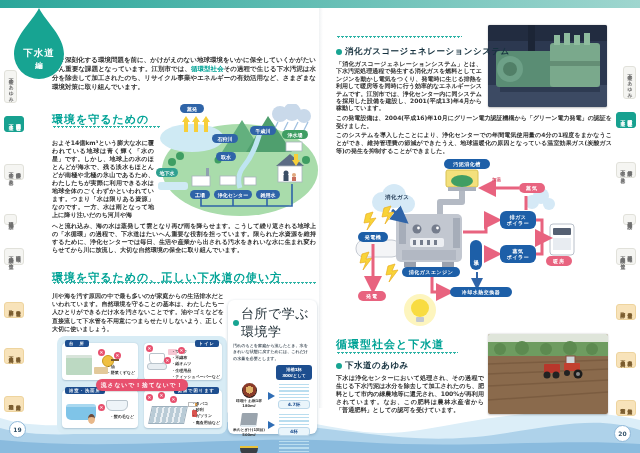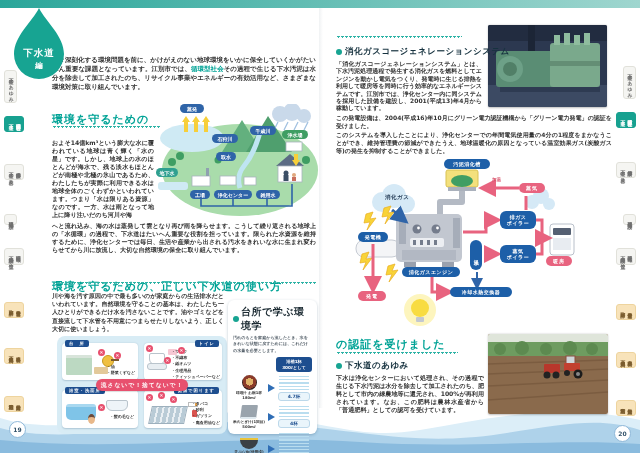--- a/index.html
+++ b/index.html
@@ -54,21 +54,21 @@
   .tub{position:absolute;left:4px;top:14px;width:30px;height:13px;background:#7fc4e8;border-radius:3px 3px 5px 5px;border-top:3px solid #a8d8f0;}
   .basin{position:absolute;left:44px;top:10px;width:20px;height:9px;background:#eef4f8;border:1px solid #b9c4cc;border-radius:2px 2px 6px 6px;}
   .person{position:absolute;left:26px;top:24px;width:7px;height:7px;border-radius:50%;background:#e8b88a;border-top:3px solid #6b4a3a;}
   .grate{position:absolute;left:6px;top:16px;width:34px;height:16px;background:repeating-linear-gradient(90deg,#b9cbd6 0 4px,#e9eff3 4px 6px);border:1px solid #9db0bd;transform:skewX(-12deg);}
   .cig{position:absolute;left:44px;top:12px;width:8px;height:3px;background:linear-gradient(to right,#fff 70%,#e2a04a 70%);border:0.5px solid #bbb;}
   .can{position:absolute;left:48px;top:20px;width:5px;height:7px;background:#d9534f;border-radius:1px;}
   
   .kcard{left:228px;top:300px;width:89px;height:134px;background:#fff;border-radius:6px;
     box-shadow:0 1px 3px rgba(40,80,110,.3);padding:5px 5px 2px;box-sizing:border-box;z-index:2;}
   .ktitle{display:flex;align-items:center;gap:2px;}
-  .ktitle .t{font-size:10px;font-weight:bold;color:#1c2b33;letter-spacing:0.5px;}
+  .ktitle .t{font-size:13px;font-weight:normal;color:#1c2b33;letter-spacing:0.5px;}
   .kintro{font-size:4.1px;line-height:1.55;color:#55606a;margin-top:2px;font-weight:600;}
   .tubhdr{margin:3px 0 0 auto;width:36px;background:#1d4e8f;color:#fff;font-size:4.2px;font-weight:bold;
     text-align:center;border-radius:3px;padding:1.5px 0;white-space:pre-line;line-height:1.45;}
   .krow{display:flex;align-items:center;gap:3px;margin-top:3px;}
   .kleft{width:32px;display:flex;flex-direction:column;align-items:center;}
   .klabel{font-size:3.7px;color:#333;white-space:pre-line;text-align:center;line-height:1.4;font-weight:600;margin-top:1px;}
   .karr{width:0;height:0;border-left:7px solid #2f6db5;border-top:4.5px solid transparent;border-bottom:4.5px solid transparent;}
   .kright{display:flex;flex-direction:column;align-items:center;}
   .waves{width:30px;background:repeating-linear-gradient(#b9ddef 0 1.2px,transparent 1.2px 3.2px);}
   .cups{margin-top:1.5px;width:30px;background:#eaf5fb;border:0.5px solid #bcd8ea;color:#1d4e8f;
@@ -188,21 +188,21 @@
         <text x="11" y="70.5">地下水</text>
       <rect x="34" y="86" width="20" height="9" rx="4.5" fill="#2f64a8"></rect>
         <text x="44" y="92.5">工場</text>
       <rect x="58" y="86" width="38" height="9" rx="4.5" fill="#2f64a8"></rect>
         <text x="77" y="92.5">浄化センター</text>
       <rect x="100" y="86" width="24" height="9" rx="4.5" fill="#2f64a8"></rect>
         <text x="112" y="92.5">雑用水</text>
     </g>
   </svg>
 
-  <div class="abs h2" style="left:52px;top:279px">環境を守るための、正しい下水道の使い方</div>
+  <div class="abs h2" style="left:52px;top:270px">環境を守るための、正しい下水道の使い方</div>
   <div class="abs zz" style="left:52px;top:282px;width:264px"></div>
   <p class="abs body" style="left:52px;top:292px;width:172px;font-size:6px;line-height:8.2px;margin:0">川や海を汚す原因の中で最も多いのが家庭からの生活排水だといわれています。自然環境を守ることの基本は、わたしたち一人ひとりができるだけ水を汚さないことです。油やゴミなどを直接流して下水管を不用意につまらせたりしないよう、正しく大切に使いましょう。</p>
 
   <div class="abs panel">
     <div class="qcard" style="left:5px;top:7px;width:76px;height:37px">
       <div class="qtab" style="left:3px">台　所</div>
       <div class="sinkbox"></div>
       <div class="pan"></div>
         <div class="panhandle"></div>
       <div class="board"></div>
@@ -406,21 +406,21 @@
   <div class="abs dpill" style="left:500px;top:211px;width:36px;height:18px">排ガス
 ボイラー</div>
   <div class="abs dpill" style="left:500px;top:245px;width:36px;height:18px">蒸気
 ボイラー</div>
   <div class="abs dpill" style="left:450px;top:287px;width:62px;height:10px">冷却水熱交換器</div>
   <div class="abs ppill" style="left:358px;top:291px;width:28px;height:10px">発電</div>
   <div class="abs ppill" style="left:546px;top:256px;width:26px;height:10px">暖房</div>
   <div class="abs ppill" style="left:519px;top:183px;width:26px;height:10px">蒸気</div>
   <div class="abs wlabel" style="left:492px;top:177px">加温</div>
 
-  <div class="abs h2" style="left:336px;top:337px">の認証を受けました</div>
+  <div class="abs h2" style="left:336px;top:337px">循環型社会と下水道</div>
   <div class="abs zz" style="left:336px;top:352px;width:122px"></div>
   <div class="abs sub" style="left:336px;top:360px">
     <span class="sdot"></span>
     <span class="subtxt">下水道のあゆみ</span>
   </div>
   <p class="abs body" style="left:336px;top:374px;width:148px;line-height:8px;font-size:6.1px;margin:0">下水は浄化センターにおいて処理され、その過程で生じる下水汚泥は水分を除去して加工されたのち、肥料として市内の緑農地等に還元され、100%が再利用されています。なお、この肥料は農林水産省から「普通肥料」としての認可を受けています。</p>
 
   <svg class="abs photo" style="left:488px;top:334px" width="120" height="80" viewBox="0 0 120 80">
     <rect width="120" height="80" fill="#8a6a4c"></rect>
     <rect width="120" height="10" fill="#dfe5da"></rect>

